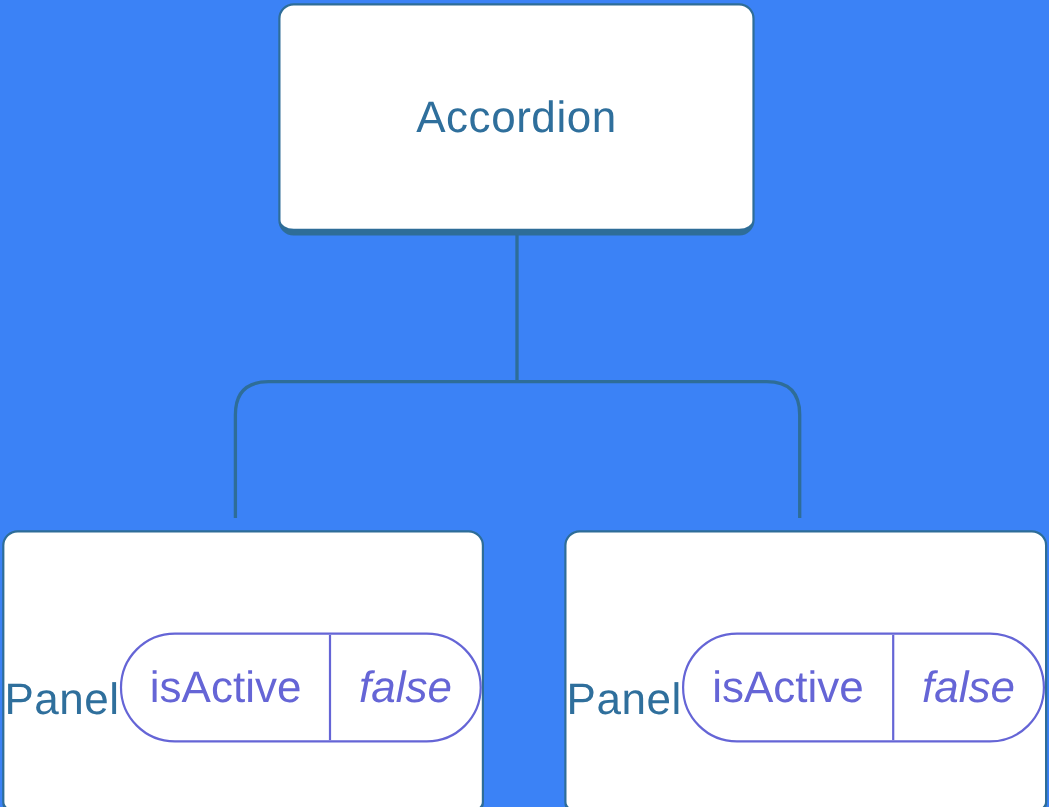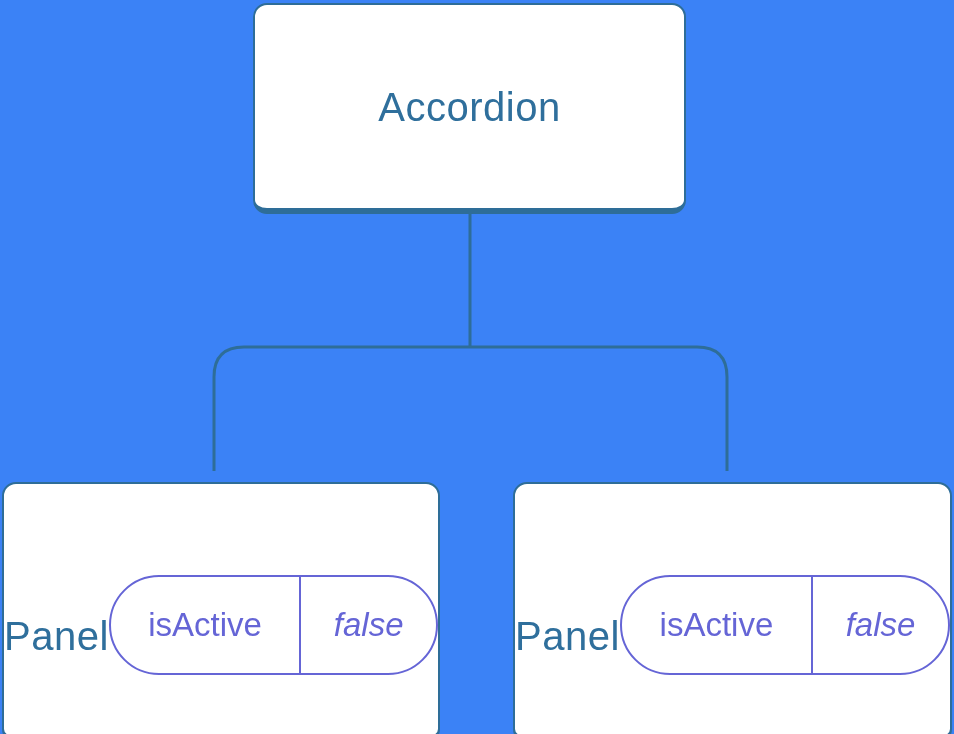--- a/index.html
+++ b/index.html
@@ -70,21 +70,21 @@
     border-radius: 50px;
     background: #FFFFFF;
     display: flex;
     align-items: stretch;
     overflow: hidden;
   }
   .pill-cell {
     display: flex;
     align-items: center;
     justify-content: center;
-    font-size: 33px;
+    font-size: 40px;
     line-height: 1;
     color: #6565D6;
     white-space: nowrap;
   }
   .pill-key {
     width: 58%;
     border-right: 2.5px solid #6565D6;
   }
   .pill-value {
     flex: 1;

